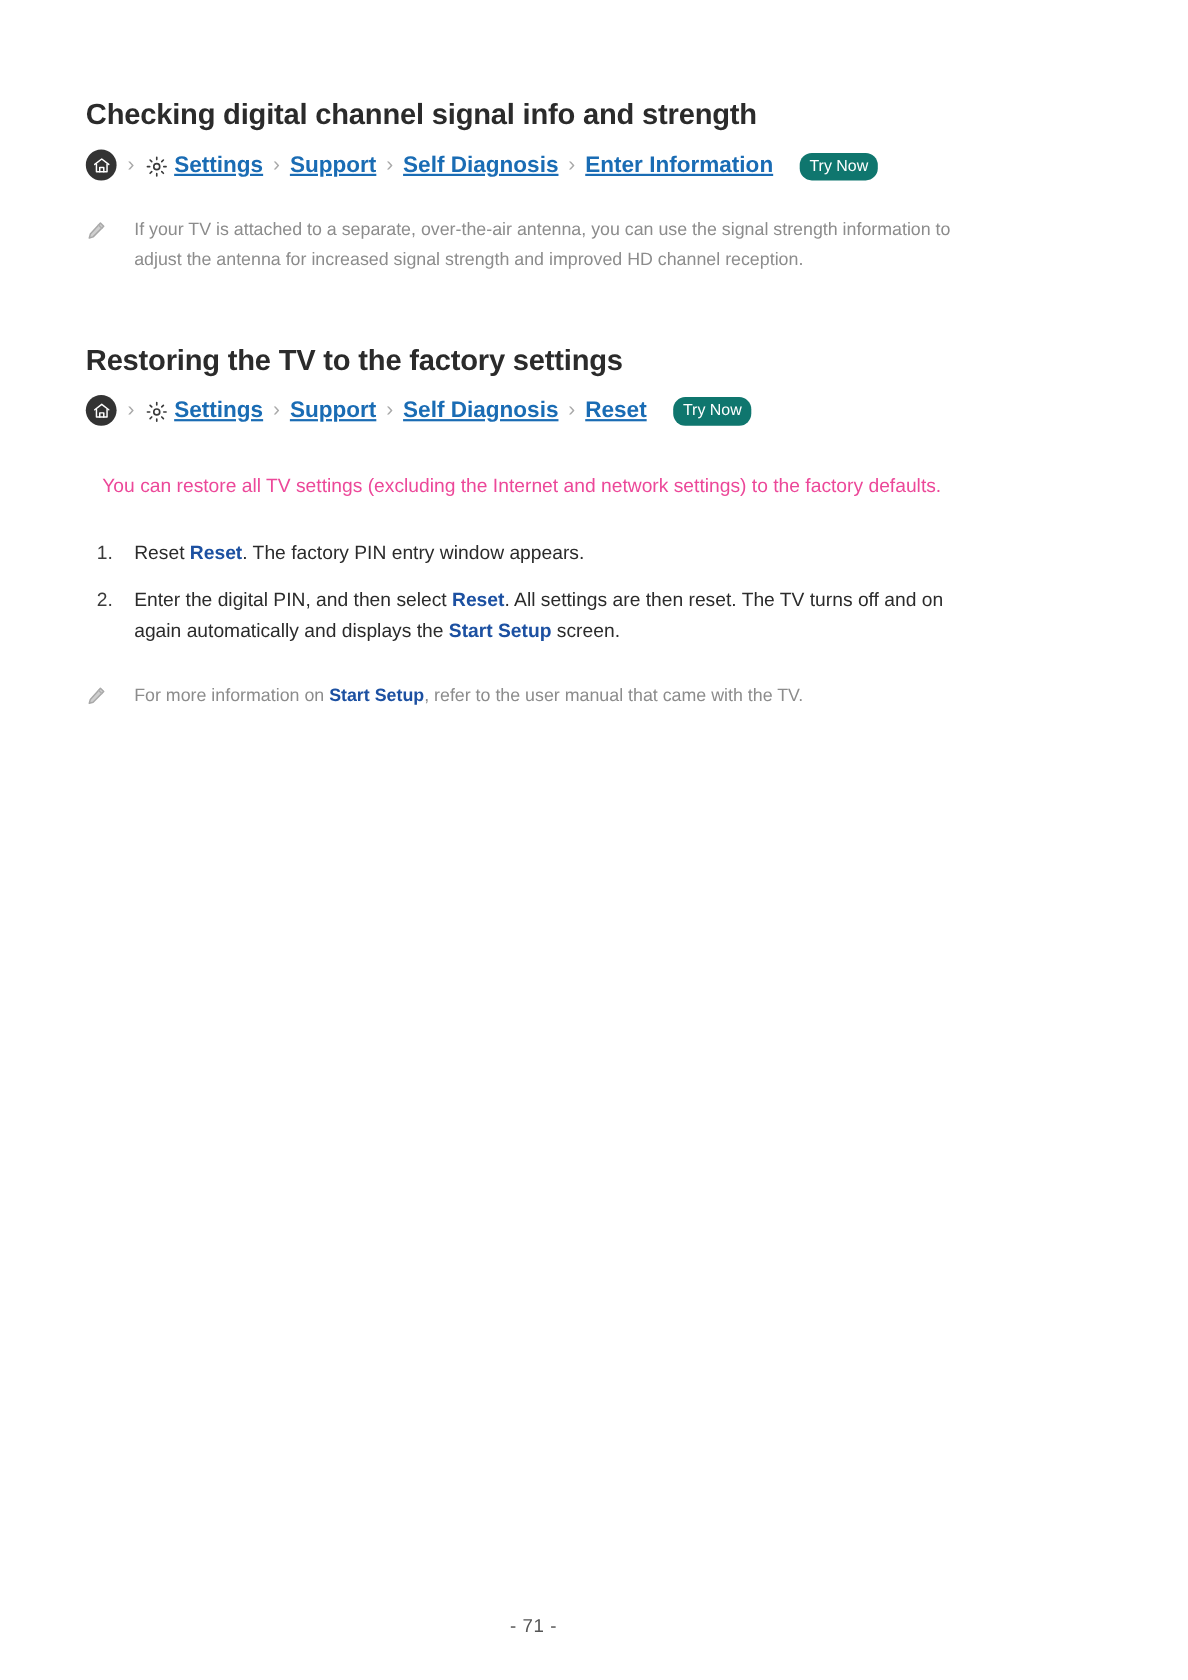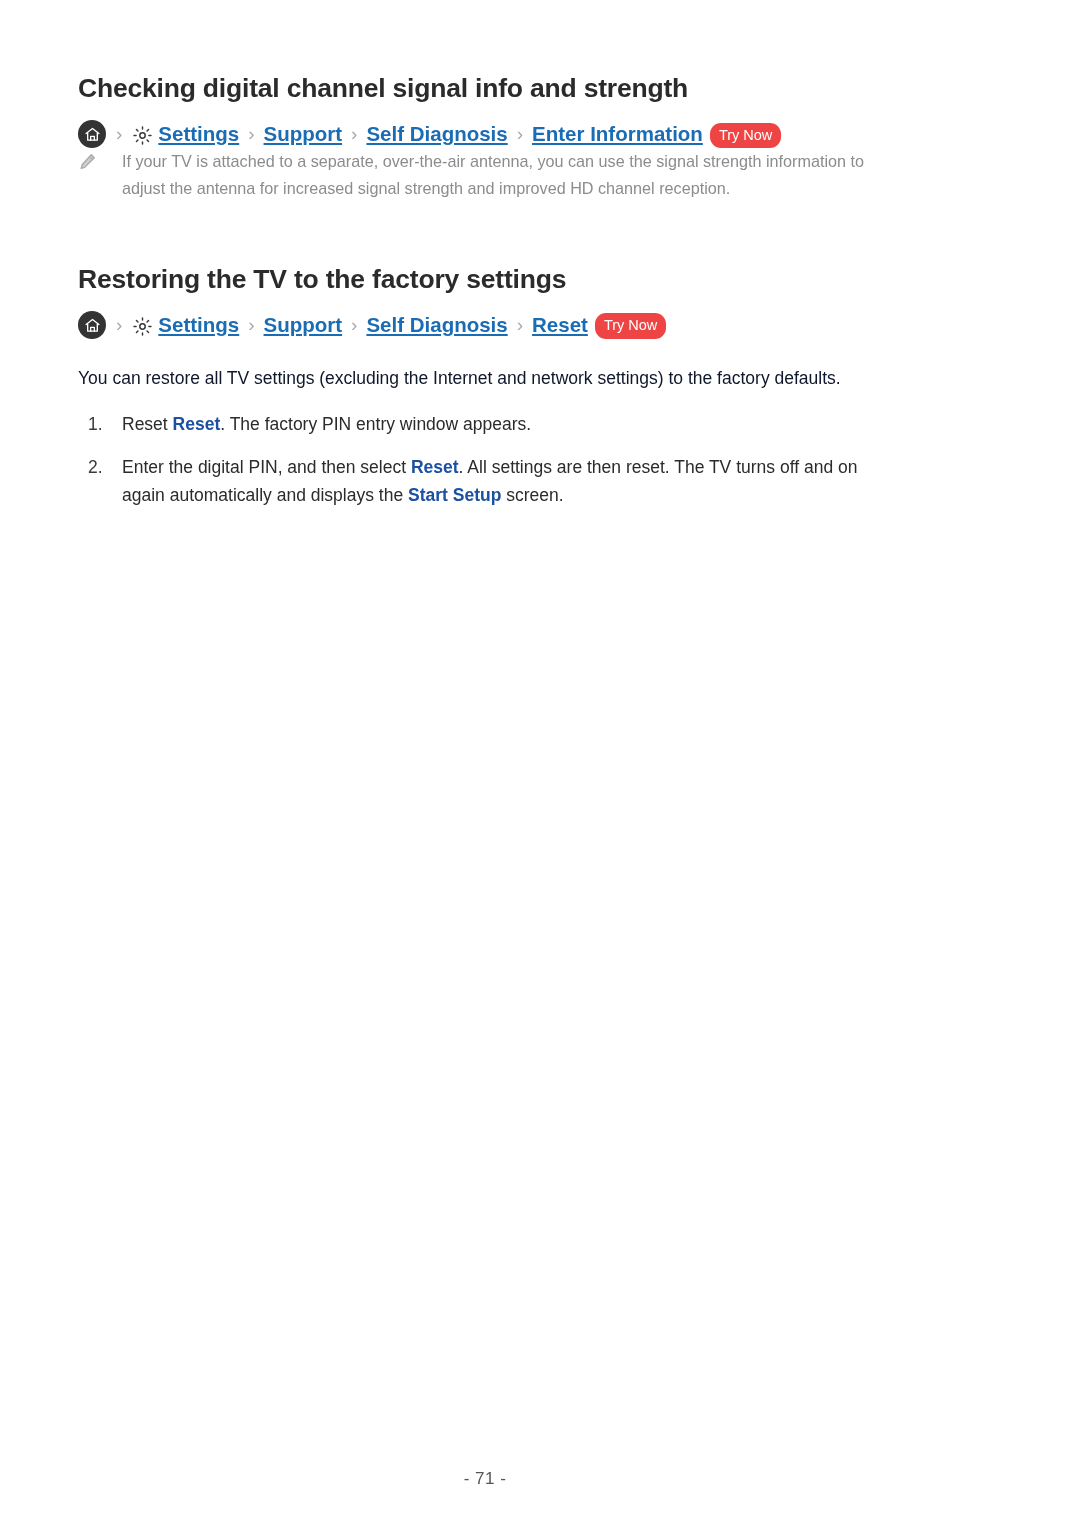--- a/index.html
+++ b/index.html
@@ -15,21 +15,21 @@
     font-family: "Liberation Sans", sans-serif;
     color: #2b2b2b;
     -webkit-font-smoothing: antialiased;
   }
 
   .page {
     position: relative;
     width: 970px;
     height: 1527px;
     box-sizing: border-box;
-    padding: 0 78px;
+    padding: 16px 78px;
   }
 
   
   h1.section-title {
     font-size: 26.5px;
     font-weight: 600;
     color: #2b2b2b;
     letter-spacing: -0.2px;
     margin: 0;
     line-height: 1.22;
@@ -82,57 +82,57 @@
     align-items: center;
     justify-content: center;
     margin-right: 5px;
     flex: 0 0 auto;
     transform: translateY(1px);
   }
   .gear-icon svg { display: block; }
 
   .try-now {
     display: inline-block;
-    background: #ef4444;
+    background: #0f766e;
     color: #ffffff;
     font-size: 14.5px;
     font-weight: 400;
     line-height: 1;
     padding: 5px 9px 6px 9px;
     border-radius: 11px;
-    margin-left: 7px;
+    margin-left: 24px;
     white-space: nowrap;
     transform: translateY(1px);
   }
 
   
   .note {
     display: flex;
     align-items: flex-start;
-    margin-top: 0;
+    margin-top: 32px;
     color: #8c8c8c;
     font-size: 16.2px;
     line-height: 1.62;
   }
   .note-body { flex: 1; }
   .pencil-icon {
     width: 20px;
     flex: 0 0 20px;
     margin-right: 24px;
     margin-top: 4px;
   }
   .pencil-icon svg { display: block; }
   .note .lnk-strong { color: #1c50a1; font-weight: 700; }
 
   
   p.body-text {
     font-size: 17.5px;
-    color: #0f172a;
+    color: #ec4899;
     line-height: 1.55;
-    margin: 0;
+    margin: 15px;
     padding-top: 26px;
   }
 
   
   ol.steps {
     list-style: none;
     margin: 0;
     padding: 0;
     padding-top: 18px;
   }
@@ -265,16 +265,27 @@
       </span>
     </li>
     <li>
       <span class="step-num">2.</span>
       <span class="step-text">
         <span>Enter the digital PIN, and then select </span><span class="lnk">Reset</span><span>. All settings are then reset. The TV turns off and on again automatically and displays the </span><span class="lnk-strong">Start Setup</span><span> screen.</span>
       </span>
     </li>
   </ol>
 
+  <div class="note">
+    <span class="pencil-icon">
+      <svg width="19" height="19" viewBox="0 0 24 24" fill="none" stroke="#b0b0b0" stroke-width="1.7" stroke-linecap="round" stroke-linejoin="round">
+        <path d="M16.8 3.4 20.6 7.2 8.4 19.4 4 20.6l1.2-4.4z" fill="#cfcfcf" stroke="#a8a8a8"></path>
+        <path d="M14.6 5.6 18.4 9.4"></path>
+      </svg>
+    </span>
+    <span class="note-body">
+      <span>For more information on </span><span class="lnk-strong">Start Setup</span><span>, refer to the user manual that came with the TV.</span>
+    </span>
+  </div>
 
   <div class="page-number">- 71 -</div>
 
 </div>
 
 </body></html>

